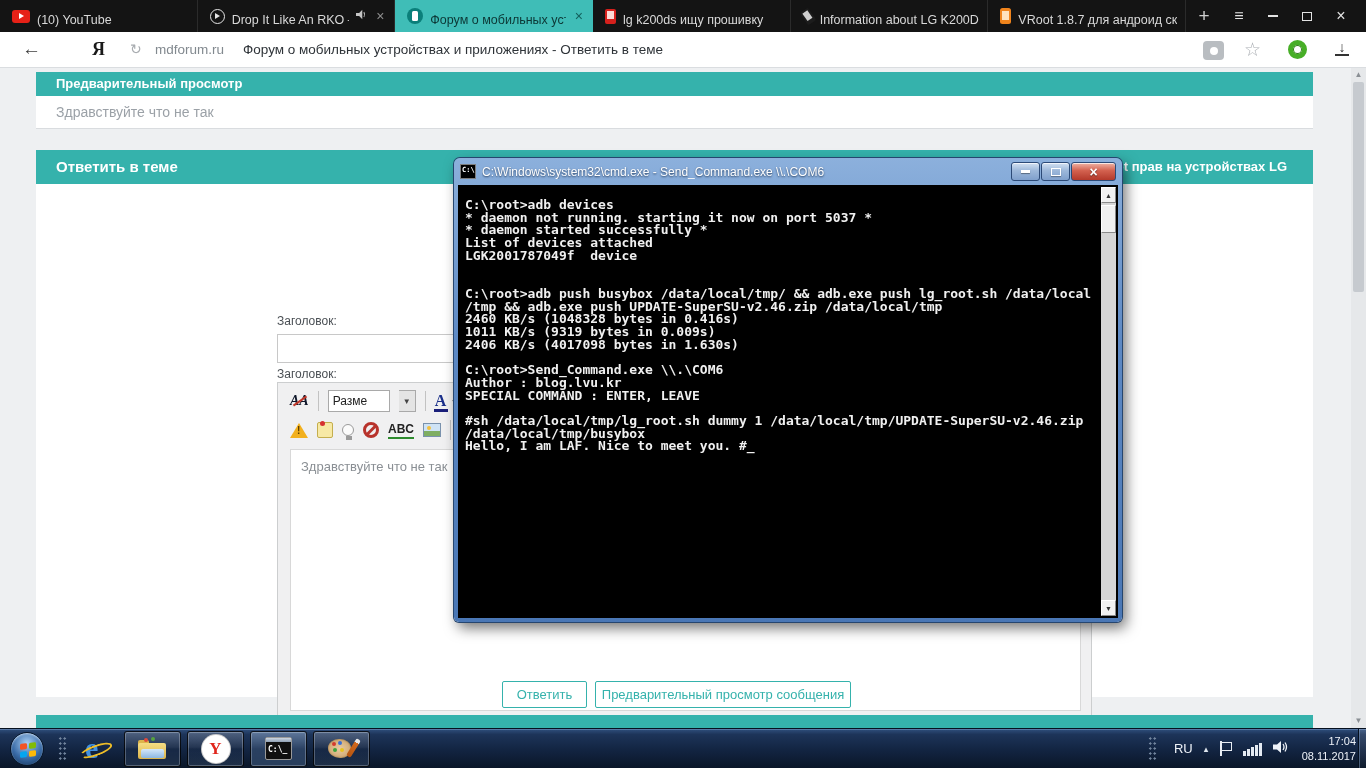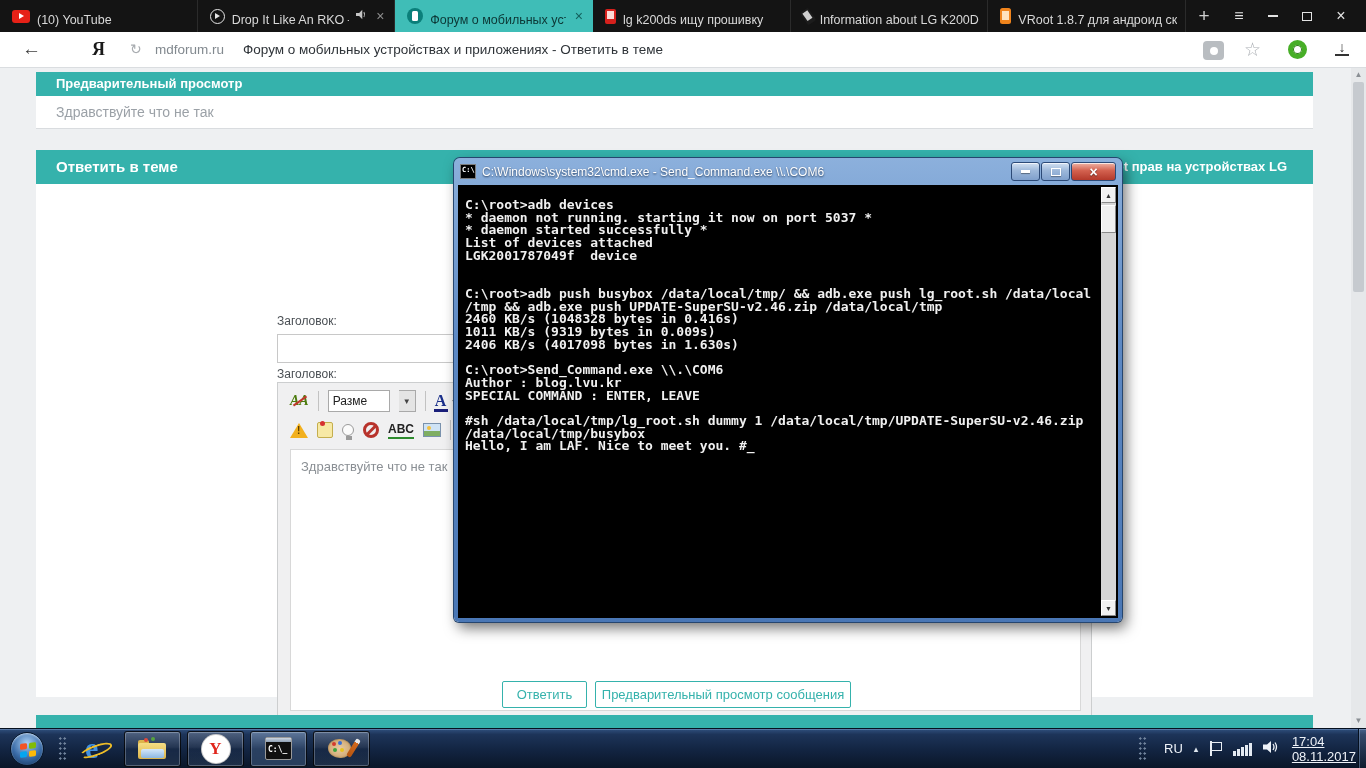--- a/index.html
+++ b/index.html
@@ -56,21 +56,21 @@
 #row-preview { top:28px; height:33px; background:#fff; border-bottom:1px solid #d9dcdf; font-size:14px; color:#9ba1a7; line-height:32px; padding-left:20px; }
 #bar-reply { top:82px; height:34px; font-size:15px; line-height:34px; padding-left:20px; }
 #bar-reply .frag { position:absolute; right:26px; top:0; font-size:13px; }
 #form-panel { top:116px; height:513px; background:#fff; }
 .flabel { position:absolute; left:241px; font-size:12px; color:#4a4f54; }
 #subject-input { position:absolute; left:241px; top:150px; width:815px; height:29px; border:1px solid #c8c8c8; background:#fff; font-size:13px; padding:0 8px; }
 #editor { position:absolute; left:241px; top:198px; width:815px; height:382px; background:#f0f0f1; border:1px solid #cccecf; }
 .tb-row { display:flex; align-items:center; gap:9px; padding:6px 10px 2px 12px; height:32px; }
 .tb-row2 { height:30px; padding-top:2px; }
 .sep { width:1px; height:20px; background:#c2c2c2; }
-.tb-aa { position:relative; font:italic bold 14px "Liberation Serif",serif; color:#4d7c0f; }
+.tb-aa { position:relative; font:italic bold 14px "Liberation Serif",serif; color:#0f172a; }
 .tb-aa::after { content:""; position:absolute; left:2px; top:-1px; width:16px; height:2px; background:#c0392b; transform:rotate(-35deg); top:7px; }
 .dd { width:62px; height:22px; background:#fff; border:1px solid #a9a9a9; font-size:12px; color:#222; display:flex; align-items:center; padding-left:4px; }
 .dd-btn { width:17px; height:22px; background:#e4e4e4; border:1px solid #a9a9a9; border-left:none; display:flex; align-items:center; justify-content:center; font-size:8px; color:#444; }
 .tb-colorA { position:relative; font-weight:bold; font-size:16px; color:#1a2f8a; font-family:"Liberation Serif",serif; }
 .tb-colorA::after { content:""; position:absolute; left:-1px; bottom:-2px; width:14px; height:3px; background:#1a1f7a; }
 .tb-caret { font-size:8px; color:#555; margin-left:-3px; }
 .tb-b { font-weight:bold; font-size:15px; color:#333; }
 .tb-i { font-style:italic; font-size:15px; font-family:"Liberation Serif",serif; color:#333; }
 .tb-u { text-decoration:underline; font-size:15px; color:#333; }
 .ic { flex:none; position:relative; }
@@ -145,21 +145,21 @@
 .paint .brush { position:absolute; right:1px; top:2px; width:5px; height:20px; background:linear-gradient(#e8e8e8 20%,#d2691e 20%,#b4540f); transform:rotate(32deg); border-radius:2px; }
 .tray { margin-left:auto; display:flex; align-items:center; gap:11px; color:#eef2f8; padding-right:10px; height:40px; }
 .tray .lang { font-size:13px; }
 .tray .expand { font-size:9px; color:#dfe6ee; }
 .tflag { position:relative; width:13px; height:15px; }
 .tflag::before { content:""; position:absolute; left:1px; top:0; width:1.5px; height:15px; background:#e8edf4; }
 .tflag::after { content:""; position:absolute; left:2.5px; top:1px; width:9px; height:7px; border:1.5px solid #e8edf4; border-left:none; }
 .sig { display:flex; align-items:flex-end; gap:1.5px; height:14px; }
 .sig span { width:2.5px; background:#e4eaf2; }
 .s1{height:5px;} .s2{height:7px;} .s3{height:9px;} .s4{height:11px;} .s5{height:13px;}
-.clock { text-align:left; font-size:13px; line-height:15px; margin-left:3px;text-decoration:underline; }
+.clock { text-align:right; font-size:11px; line-height:15px; margin-left:3px; }
 .showdesk { position:absolute; right:0; top:0; width:8px; height:40px; border-left:1px solid #05101f; box-shadow:inset 1px 0 0 rgba(150,180,220,.4); background:linear-gradient(rgba(255,255,255,.12),rgba(255,255,255,.02)); }
 </style>
 </head>
 <body>
 
 <div id="screen">
 
   <div id="tabbar">
     <div class="tab">
       <span class="yt-icon"></span>

